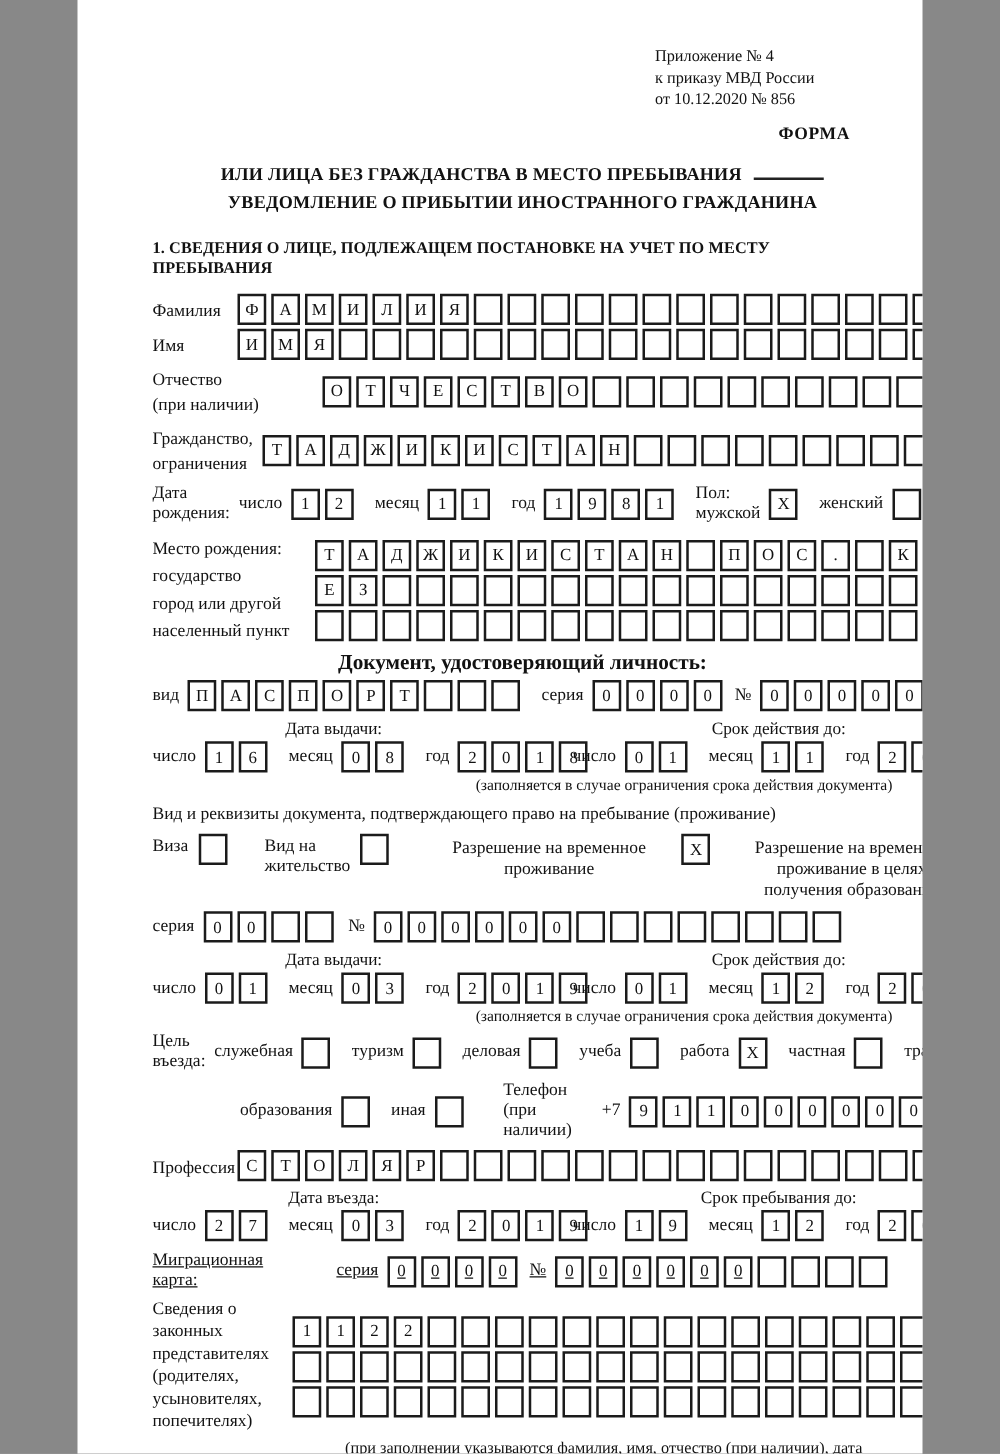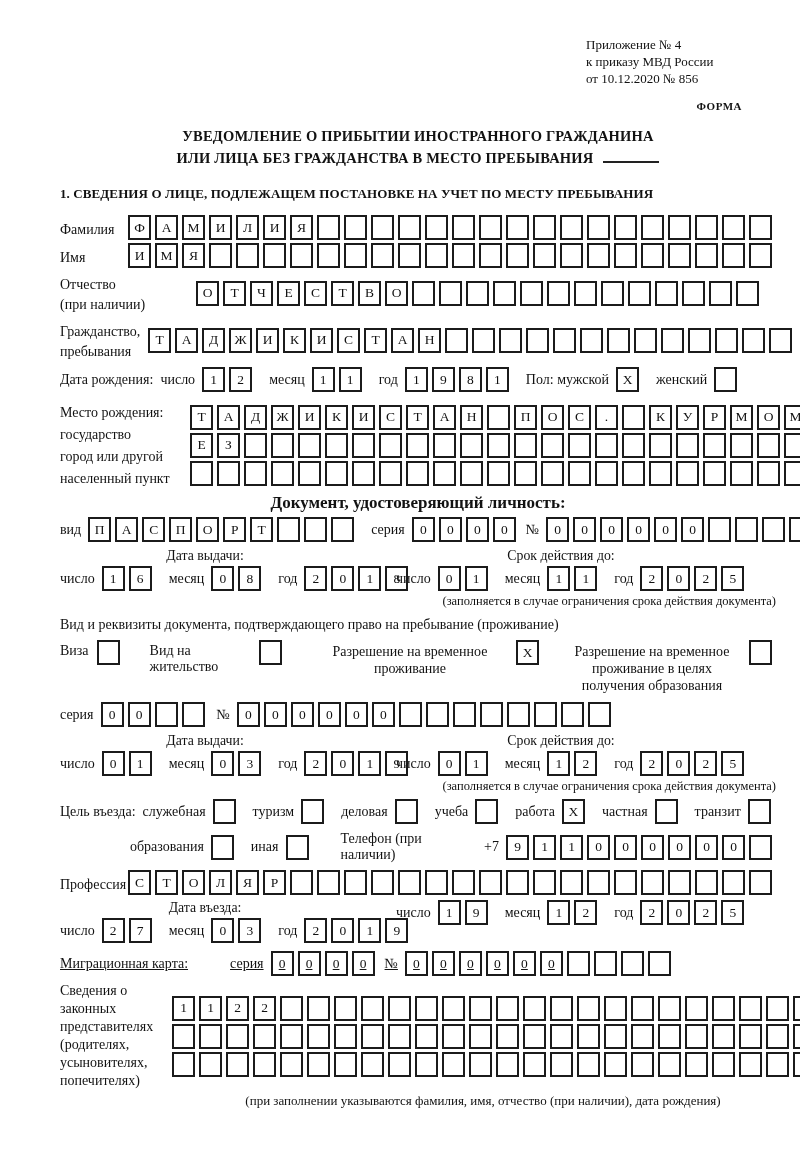--- a/index.html
+++ b/index.html
@@ -1,26 +1,26 @@
 <!DOCTYPE html>
 <html><head>
 <meta charset="utf-8">
 <style>
   html,body { margin:0; padding:0; background:#888; }
   .page {
-    width:800px; height:1163px; margin:0 auto; background:#ffffff; color:#121212;
+    width:676px; height:1163px; margin:0 auto; background:#ffffff; color:#121212;
     font-family:"Liberation Serif","DejaVu Serif",serif; font-size:14px;
     box-sizing:border-box; padding:36px 24px 10px 60px; overflow:hidden; position:relative;
   }
   .pre { white-space:pre-line; }
 
   
   .hdr-block { margin-left:auto; width:190px; font-size:13px; line-height:17px; }
   .hdr-amend { margin-top:4px; font-size:12.5px; line-height:17px; }
-  .forma { text-align:right; padding-right:34px; font-weight:bold; font-size:11px; margin-top:13px; letter-spacing:0.5px; }
+  .forma { text-align:right; padding-right:34px; font-weight:bold; font-size:14px; margin-top:13px; letter-spacing:0.5px; }
 
   
   .title { text-align:center; font-weight:bold; font-size:14.5px; line-height:22px; margin-top:13px; letter-spacing:0.2px; }
   .blank { display:inline-block; width:56px; border-bottom:2px solid #222; height:12px; margin-left:10px; }
   .sec1 { font-weight:bold; font-size:13px; margin-top:17px; margin-bottom:13px; letter-spacing:0.1px; }
 
   
   .boxes { display:flex; flex-wrap:nowrap; }
   .box { box-sizing:border-box; flex:0 0 23px; width:23px; height:25px; border:2px solid #1b1b1b;
          margin-right:4px; display:inline-flex; align-items:center; justify-content:center;
@@ -65,22 +65,22 @@
 <div class="page">
 
   <div class="hdr-block">
     <div class="pre">Приложение № 4
 к приказу МВД России
 от 10.12.2020 № 856</div>
   </div>
   <div class="forma">ФОРМА</div>
 
   <div class="title">
+    <div><span>ИЛИ ЛИЦА БЕЗ ГРАЖДАНСТВА В МЕСТО ПРЕБЫВАНИЯ</span><span class="blank"></span></div>
     <div>УВЕДОМЛЕНИЕ О ПРИБЫТИИ ИНОСТРАННОГО ГРАЖДАНИНА</div>
-    <div><span>ИЛИ ЛИЦА БЕЗ ГРАЖДАНСТВА В МЕСТО ПРЕБЫВАНИЯ</span><span class="blank"></span></div>
   </div>
 
   <div class="sec1">1. СВЕДЕНИЯ О ЛИЦЕ, ПОДЛЕЖАЩЕМ ПОСТАНОВКЕ НА УЧЕТ ПО МЕСТУ ПРЕБЫВАНИЯ</div>
 
   <div class="row">
     <div class="lbl w68">Фамилия</div>
     <div class="boxes">
         <span class="box filled">Ф</span>
         <span class="box filled">А</span>
         <span class="box filled">М</span>
@@ -164,21 +164,21 @@
         <span class="box"></span>
         <span class="box"></span>
         <span class="box"></span>
         <span class="box"></span>
       </div>
   </div>
 
   <div class="row">
     <div class="lbl w85">
       <div class="lbl2">Гражданство,</div>
-      <div class="lbl2">пребывания</div>
+      <div class="lbl2">ограничения</div>
     </div>
     <div class="boxes">
         <span class="box filled">Т</span>
         <span class="box filled">А</span>
         <span class="box filled">Д</span>
         <span class="box filled">Ж</span>
         <span class="box filled">И</span>
         <span class="box filled">К</span>
         <span class="box filled">И</span>
         <span class="box filled">С</span>
@@ -608,20 +608,21 @@
         <span class="t">год</span>
         <span class="boxes">
             <span class="box filled">2</span>
             <span class="box filled">0</span>
             <span class="box filled">1</span>
             <span class="box filled">9</span>
           </span>
       </div>
     </div>
     <div class="dc-right">
+      <div class="date-hdr">Срок пребывания до:</div>
       <div class="ir">
         <span class="t">число</span>
         <span class="boxes g">
             <span class="box filled">1</span>
             <span class="box filled">9</span>
           </span>
         <span class="t">месяц</span>
         <span class="boxes g">
             <span class="box filled">1</span>
             <span class="box filled">2</span>

